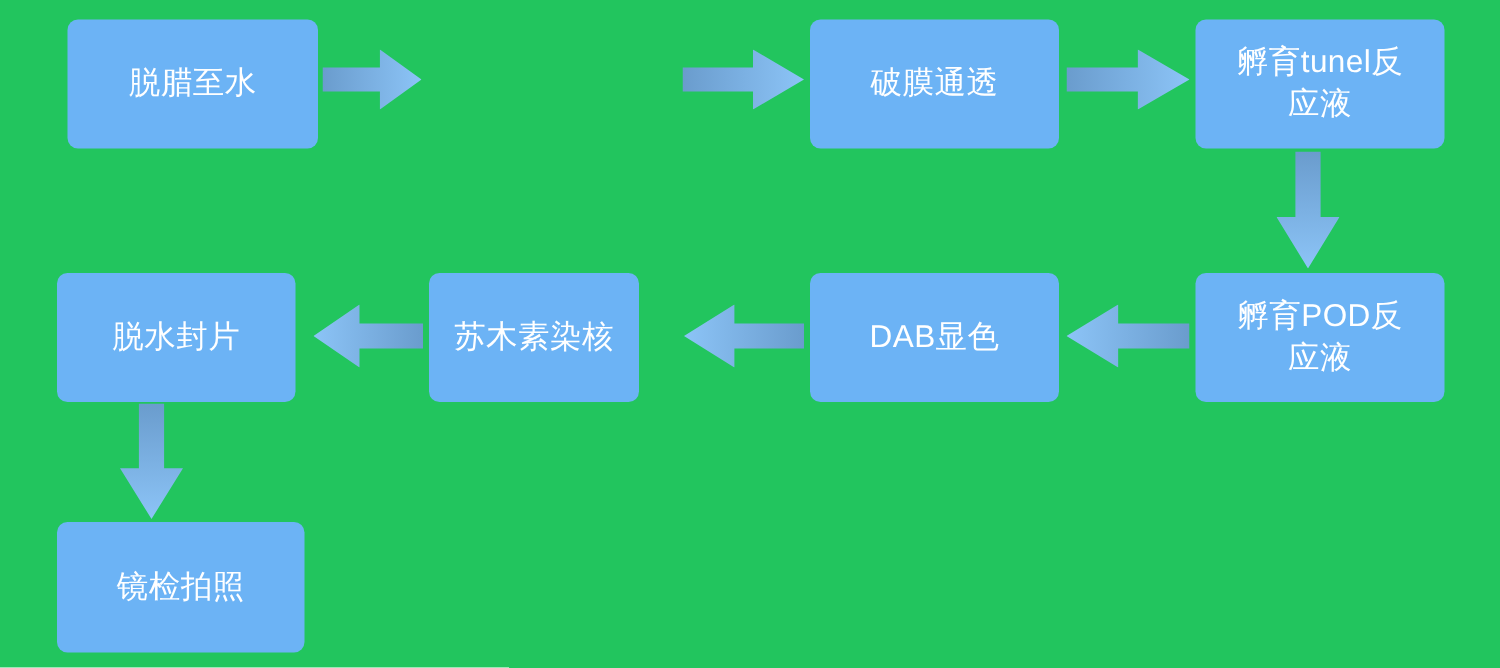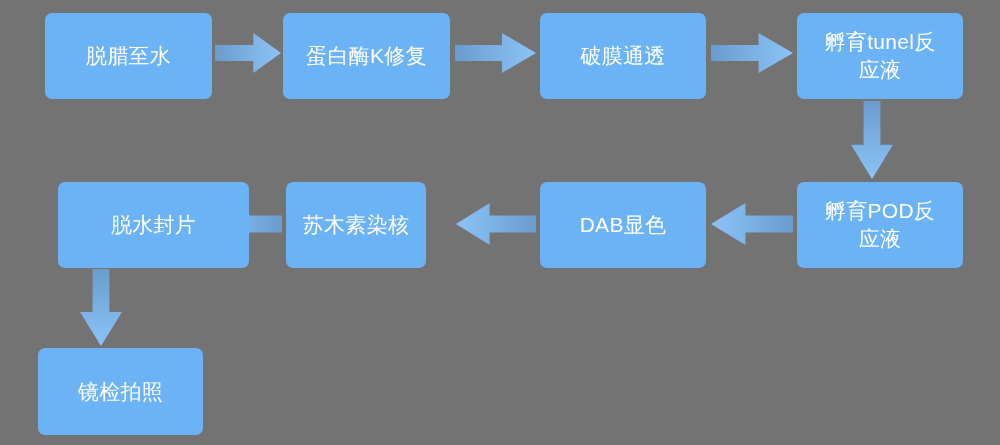--- a/index.html
+++ b/index.html
@@ -7,21 +7,21 @@
     padding: 0;
     background: #ffffff;
   }
   body {
     font-family: "Liberation Sans", "DejaVu Sans", sans-serif;
   }
   #canvas {
     position: relative;
     width: 1000px;
     height: 445px;
-    background: #737373;
+    background: #22c55e;
     overflow: hidden;
   }
   .node {
     position: absolute;
     box-sizing: border-box;
     background: #6cb3f5;
     border-radius: 7px;
     color: #ffffff;
     display: flex;
     align-items: center;
@@ -125,23 +125,22 @@
         <defs>
           <linearGradient id="grad-e8" x1="0%" y1="0%" x2="0%" y2="100%">
             <stop offset="0%" stop-color="#6a9ccd"></stop>
             <stop offset="100%" stop-color="#8cc4f7"></stop>
           </linearGradient>
         </defs>
         <polygon points="30,0 70,0 70,56 100,56 50,100 0,56 30,56" fill="url(#grad-e8)"></polygon>
       </svg>
     </div>
     <div class="node" style="left: 45px; top: 13px; width: 167px; height: 86px;"><span>脱腊至水</span></div>
-    <div class="node" style="left: 283px; top: 13px; width: 167px; height: 86px;"><span>蛋白酶K修复</span></div>
     <div class="node" style="left: 540px; top: 13px; width: 166px; height: 86px;"><span>破膜通透</span></div>
     <div class="node" style="left: 797px; top: 13px; width: 166px; height: 86px;"><span>孵育tunel反
 应液</span></div>
     <div class="node" style="left: 797px; top: 182px; width: 166px; height: 86px; text-align: center;"><span>孵育POD反
 应液</span></div>
     <div class="node" style="left: 540px; top: 182px; width: 166px; height: 86px;"><span>DAB显色</span></div>
     <div class="node" style="left: 286px; top: 182px; width: 140px; height: 86px;"><span>苏木素染核</span></div>
-    <div class="node" style="left: 38px; top: 182px; width: 191px; height: 86px; margin-left: 20px;"><span>脱水封片</span></div>
+    <div class="node" style="left: 38px; top: 182px; width: 159px; height: 86px;"><span>脱水封片</span></div>
     <div class="node" style="left: 38px; top: 348px; width: 165px; height: 87px;"><span>镜检拍照</span></div>
   </div>
 
 </body></html>

